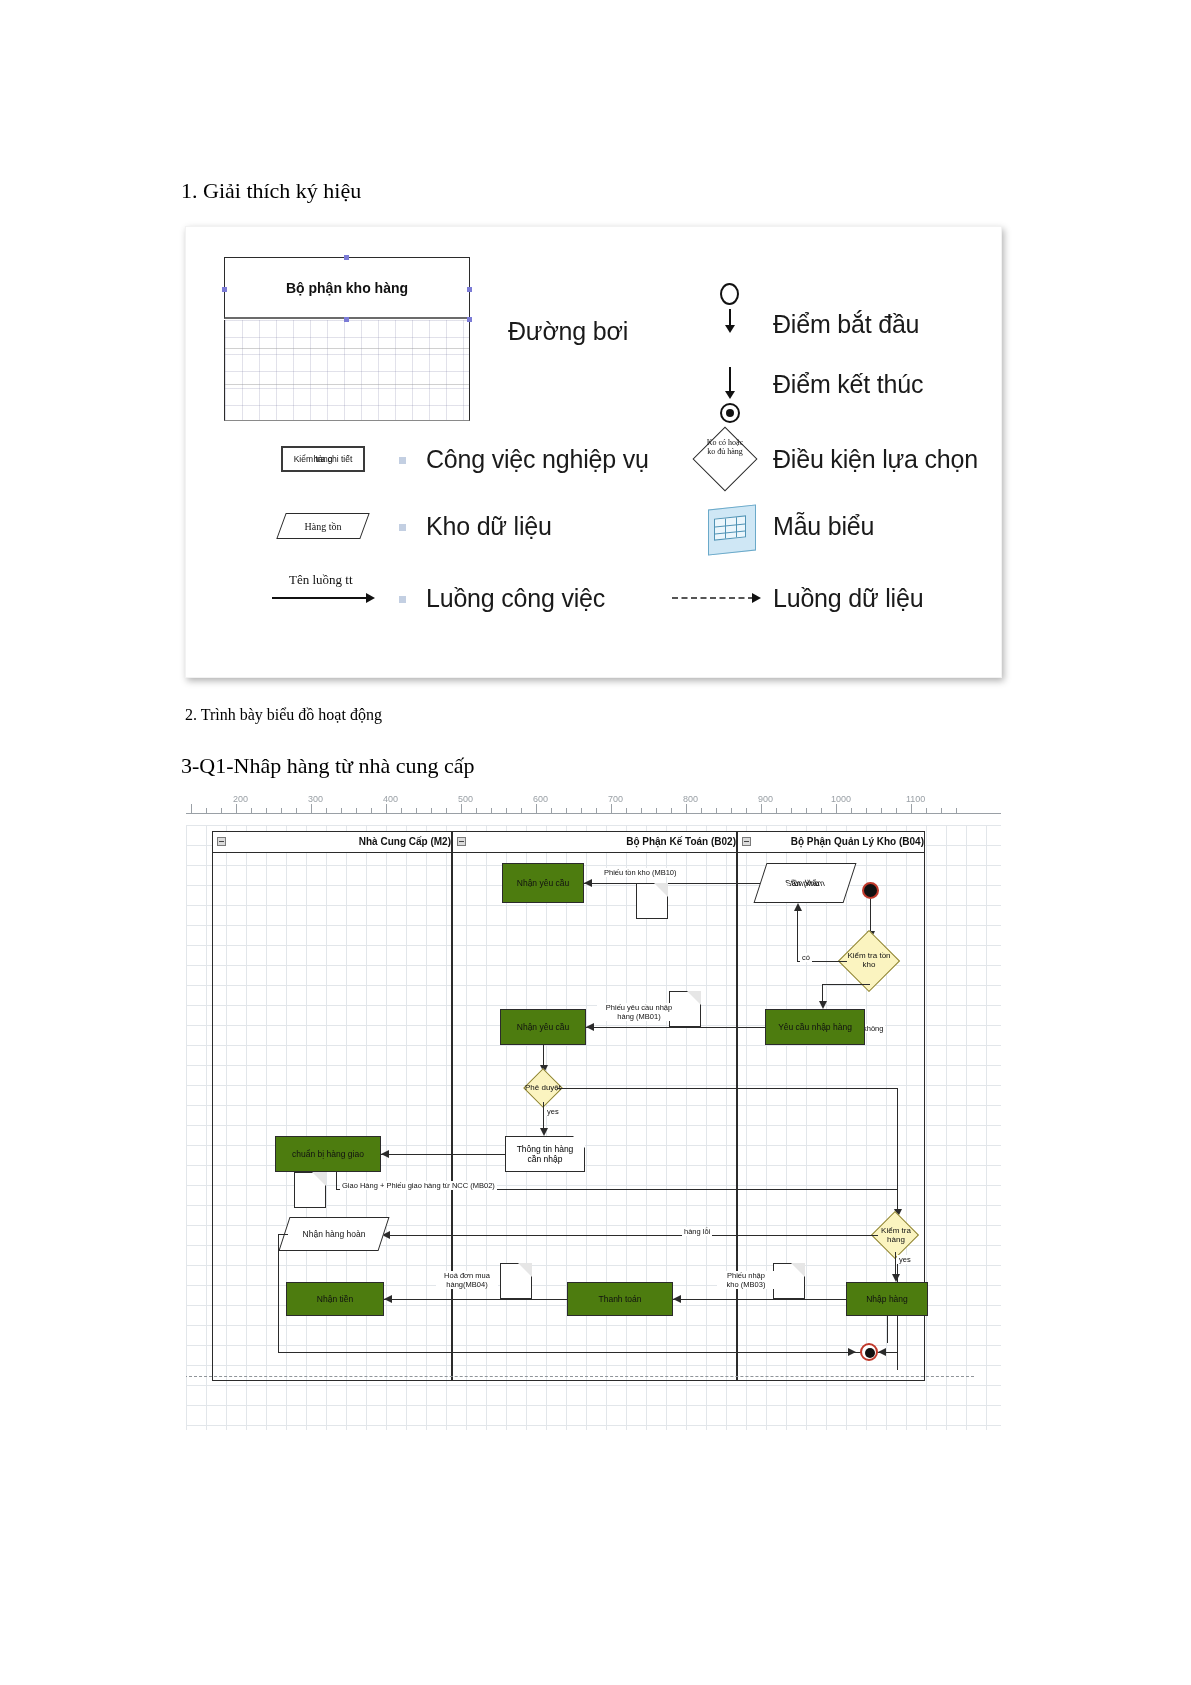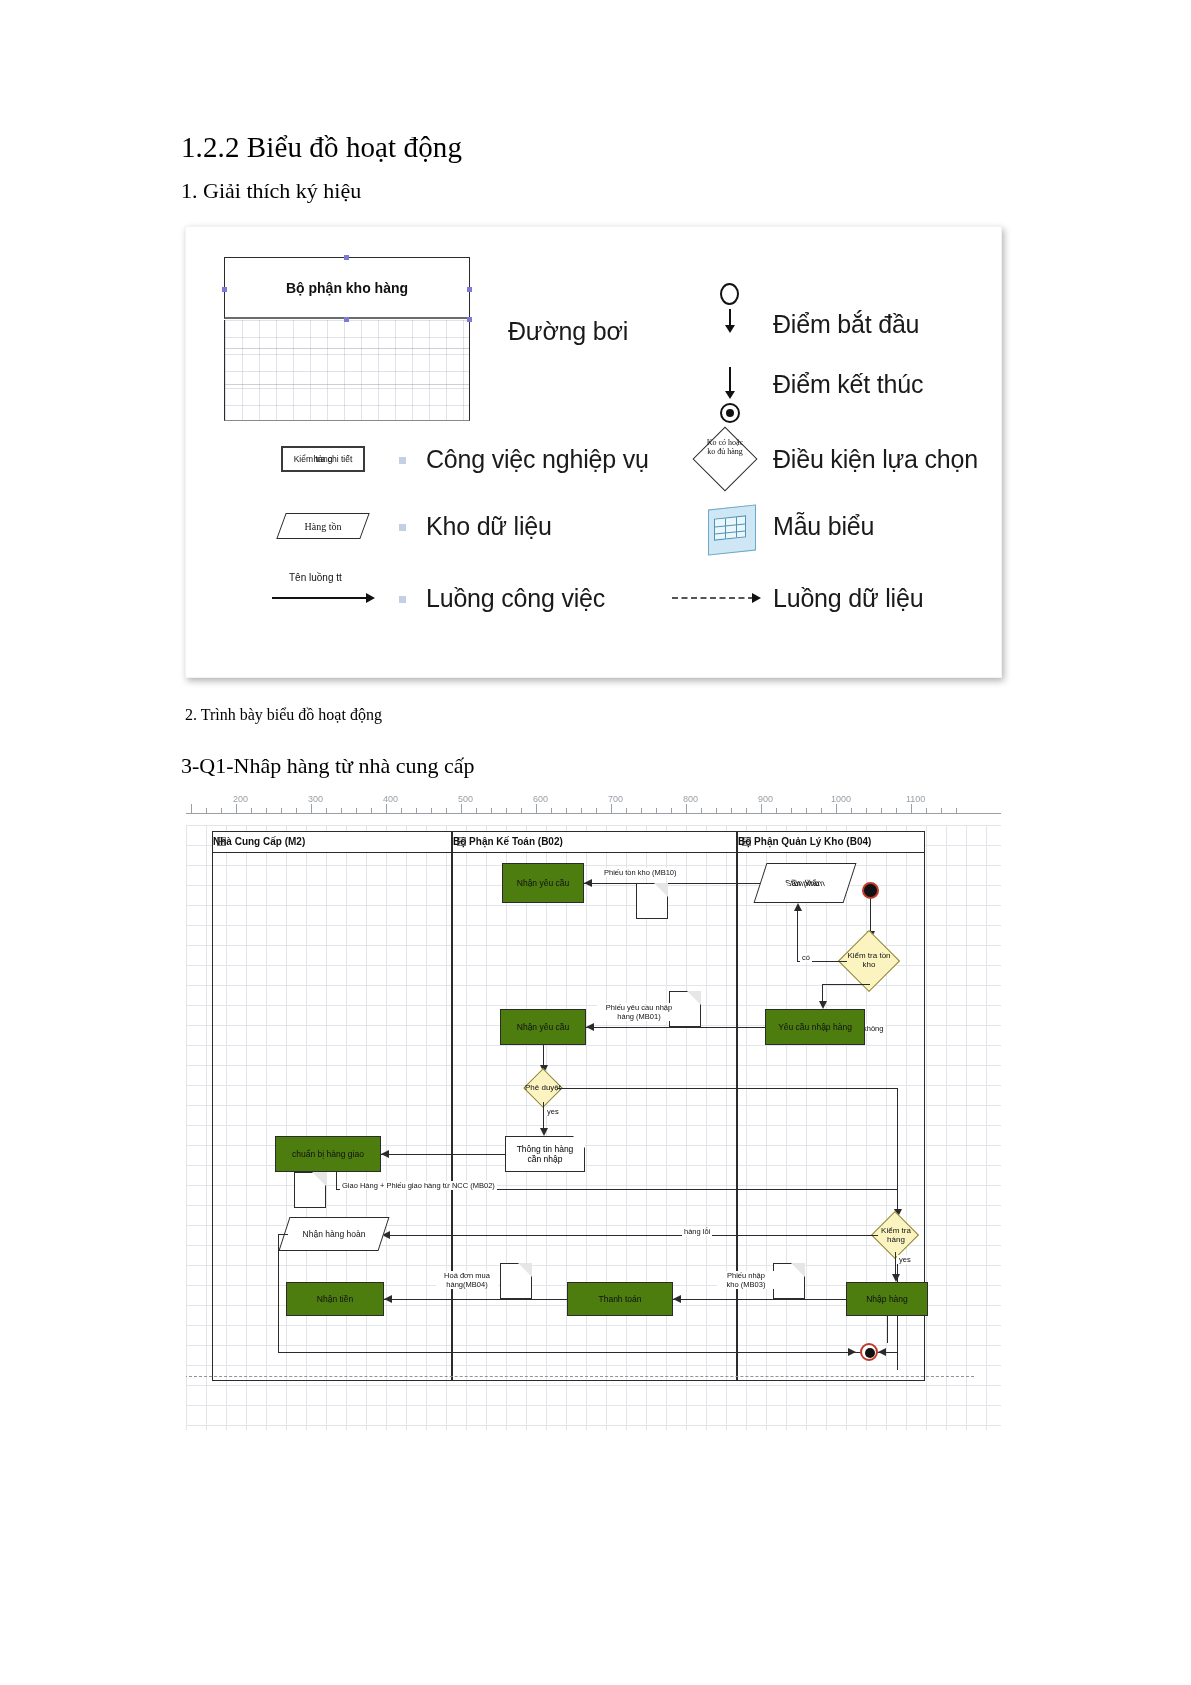--- a/index.html
+++ b/index.html
@@ -151,21 +151,21 @@
 
   
   .lg-hline{position:absolute;height:2px;background:#111;}
   .lg-hline-d{position:absolute;height:0;border-top:2px dashed #555;}
   .arrow-head-r{
     position:absolute;width:0;height:0;
     border-top:5px solid transparent;border-bottom:5px solid transparent;
     border-left:9px solid #111;
   }
   .lg-flowlabel{
-    position:absolute;font-family:Liberation Sans, sans-serif;font-size:10px;color:#111;
+    position:absolute;font-family:Liberation Serif, serif;font-size:13px;color:#111;
   }
 
   
   .diag{
     position:absolute;left:186px;top:795px;width:815px;height:635px;
     background:#ffffff;overflow:hidden;
   }
   .diag-grid{
     position:absolute;left:0;top:30px;width:815px;height:605px;
     background:
@@ -187,21 +187,21 @@
   .lane-wrap{position:absolute;left:26px;top:36px;width:713px;height:550px;}
   .lane{
     position:absolute;top:0;height:550px;border:1px solid #2b2b2b;
     box-sizing:border-box;background:transparent;
   }
   .lane-hdr{
     position:absolute;left:0;top:0;right:0;height:21px;
     border-bottom:1px solid #2b2b2b;background:#fff;box-sizing:border-box;
   }
   .lane-hdr .ttl{
-    position:absolute;left:0;right:0;top:4px;text-align:left;
+    position:absolute;left:0;right:0;top:4px;text-align:right;
     font-family:"Liberation Sans",sans-serif;font-weight:bold;
     font-size:10px;color:#111;
   }
   .lane-hdr .minus{
     position:absolute;left:4px;top:5px;width:9px;height:9px;
     border:1px solid #7a7a7a;background:#dcdcdc;box-sizing:border-box;
   }
   .lane-hdr .minus:after{
     content:"";position:absolute;left:1px;right:1px;top:3px;height:1px;background:#444;
   }
@@ -285,21 +285,20 @@
   }
   .dash-bottom{
     position:absolute;left:0;right:0;height:0;border-top:1px dashed #8f9499;
   }
 </style>
 </head>
 <body>
 
 <div class="page">
 
-  <div class="h-title">1.2.2 Biểu đồ hoạt động</div>
   <div class="h-sub1">1. Giải thích ký hiệu</div>
 
   <div class="legend-card">
     <div class="legend-inner">
 
       <div class="swim-sample">
         <div class="swim-head">
           <span>Bộ phận kho hàng</span>
         </div>
         <div class="swim-body"></div>

